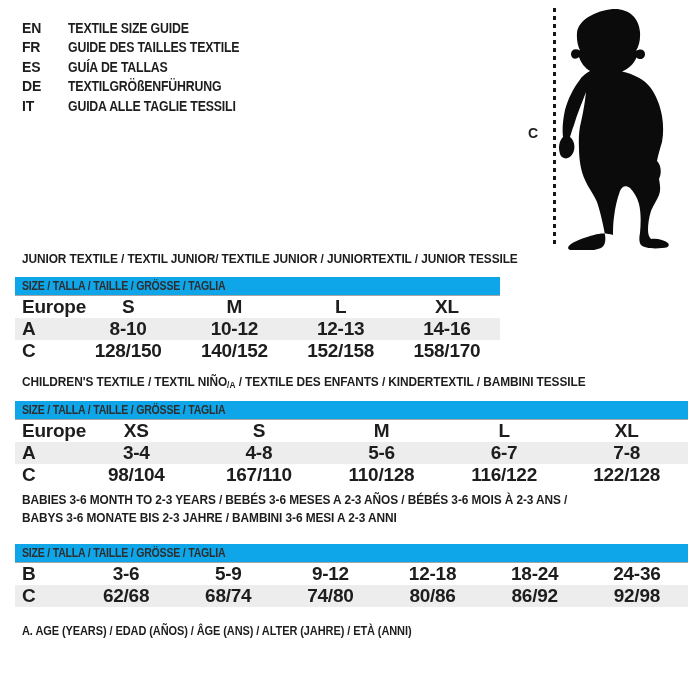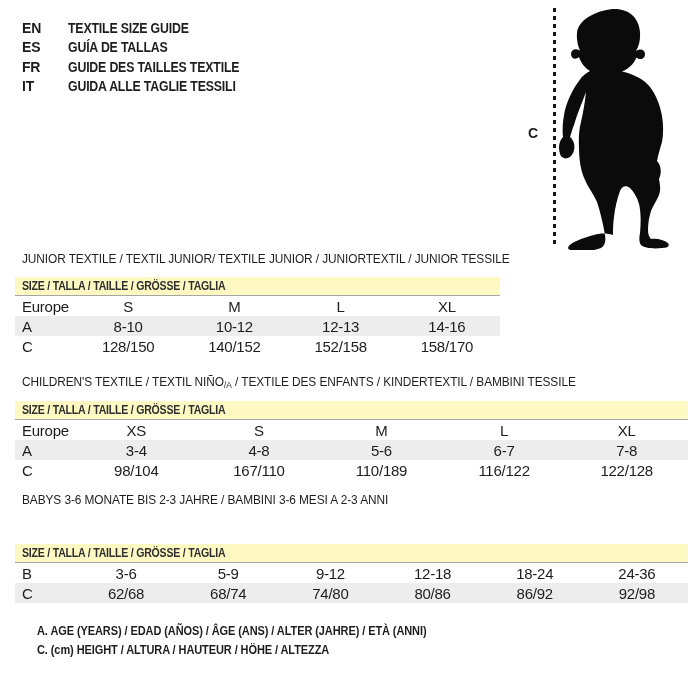--- a/index.html
+++ b/index.html
@@ -15,57 +15,61 @@
   .lang-row{display:flex;height:19.5px;align-items:center;font-weight:700;font-size:14px;letter-spacing:-.2px;}
   .lang-code{width:46px;flex:0 0 46px;}
 
   
   .fig-line{position:absolute;left:553px;top:8px;width:3px;height:236px;
     background:repeating-linear-gradient(to bottom,#161616 0 4px,transparent 4px 8px);}
   .fig-c{position:absolute;left:528px;top:125px;font-weight:700;font-size:14px;}
   .fig-svg{position:absolute;left:556px;top:4px;}
 
   
-  .sec-title{position:absolute;left:22px;font-size:13.5px;font-weight:400;letter-spacing:-.1px;white-space:nowrap;}
+  .sec-title{position:absolute;left:22px;font-size:13.5px;font-weight:700;letter-spacing:-.1px;white-space:nowrap;}
   .title-junior{top:251px;}
   .title-children{top:374px;}
   .title-babies{top:491px;line-height:18px;}
   .title-sub{font-size:9.5px;vertical-align:-2px;letter-spacing:0;}
 
   
   table{position:absolute;left:15px;border-collapse:collapse;table-layout:fixed;}
   .tbl-junior{top:277px;width:485px;}
   .tbl-children{top:401px;width:673px;}
   .tbl-babies{top:544px;width:673px;}
   col.c-first{width:60px;}
-  tr.band td{background:#fef9c3;border-bottom:1px solid #a6a6a6;height:18px;
+  tr.band td{background:#0ea5e9;border-bottom:1px solid #a6a6a6;height:18px;
     font-size:12px;font-weight:700;color:#2e2e2e;text-align:left;padding:0 0 0 7px;}
-  td{height:20px;padding:0;font-size:15px;font-weight:400;letter-spacing:-.25px;text-align:center;vertical-align:middle;}
+  td{height:20px;padding:0;font-size:19px;font-weight:700;letter-spacing:-.25px;text-align:center;vertical-align:middle;}
   td.lbl{text-align:left;padding-left:7px;}
   tr.alt td{background:#ededed;}
 
   
-  .notes{position:absolute;left:37px;top:624px;}
+  .notes{position:absolute;left:22px;top:624px;}
   .note-row{height:19px;font-size:12.5px;font-weight:700;letter-spacing:-.1px;white-space:nowrap;}
 </style>
 </head>
 <body>
 
 <div class="lang">
   <div class="lang-row">
     <span class="lang-code">EN</span>
     <span class="cond">TEXTILE SIZE GUIDE</span>
   </div>
   <div class="lang-row">
+    <span class="lang-code">FR</span>
+    <span class="cond">GUIDE DES TAILLES TEXTILE</span>
+  </div>
+  <div class="lang-row">
     <span class="lang-code">ES</span>
     <span class="cond">GUÍA DE TALLAS</span>
   </div>
   <div class="lang-row">
-    <span class="lang-code">FR</span>
-    <span class="cond">GUIDE DES TAILLES TEXTILE</span>
+    <span class="lang-code">DE</span>
+    <span class="cond">TEXTILGRÖßENFÜHRUNG</span>
   </div>
   <div class="lang-row">
     <span class="lang-code">IT</span>
     <span class="cond">GUIDA ALLE TAGLIE TESSILI</span>
   </div>
 </div>
 
 <div class="fig-line"></div>
 <div class="fig-c">C</div>
 <svg class="fig-svg" width="142" height="246" viewBox="0 0 142 246" aria-hidden="true">
@@ -187,28 +191,29 @@
     <td>3-4</td>
     <td>4-8</td>
     <td>5-6</td>
     <td>6-7</td>
     <td>7-8</td>
   </tr>
   <tr>
     <td class="lbl">C</td>
     <td>98/104</td>
     <td>167/110</td>
-    <td>110/189</td>
+    <td>110/128</td>
     <td>116/122</td>
     <td>122/128</td>
   </tr>
 </tbody>
   </table>
 
 <div class="sec-title title-babies">
+  <div><span class="cond">BABIES 3-6 MONTH TO 2-3 YEARS / BEBÉS 3-6 MESES A 2-3 AÑOS / BÉBÉS 3-6 MOIS À 2-3 ANS /</span></div>
   <div><span class="cond">BABYS 3-6 MONATE BIS 2-3 JAHRE / BAMBINI 3-6 MESI A 2-3 ANNI</span></div>
 </div>
 <table class="tbl-babies">
   <colgroup>
       <col class="c-first">
       <col>
       <col>
       <col>
       <col>
       <col>
@@ -234,14 +239,13 @@
     <td>74/80</td>
     <td>80/86</td>
     <td>86/92</td>
     <td>92/98</td>
   </tr>
 </tbody>
   </table>
 
 <div class="notes">
   <div class="note-row"><span class="cond">A. AGE (YEARS) / EDAD (AÑOS) / ÂGE (ANS) / ALTER (JAHRE) / ETÀ (ANNI)</span></div>
-  <div class="note-row"><span class="cond">C. (cm) HEIGHT / ALTURA / HAUTEUR / HÖHE / ALTEZZA</span></div>
 </div>
 
 </body></html>

